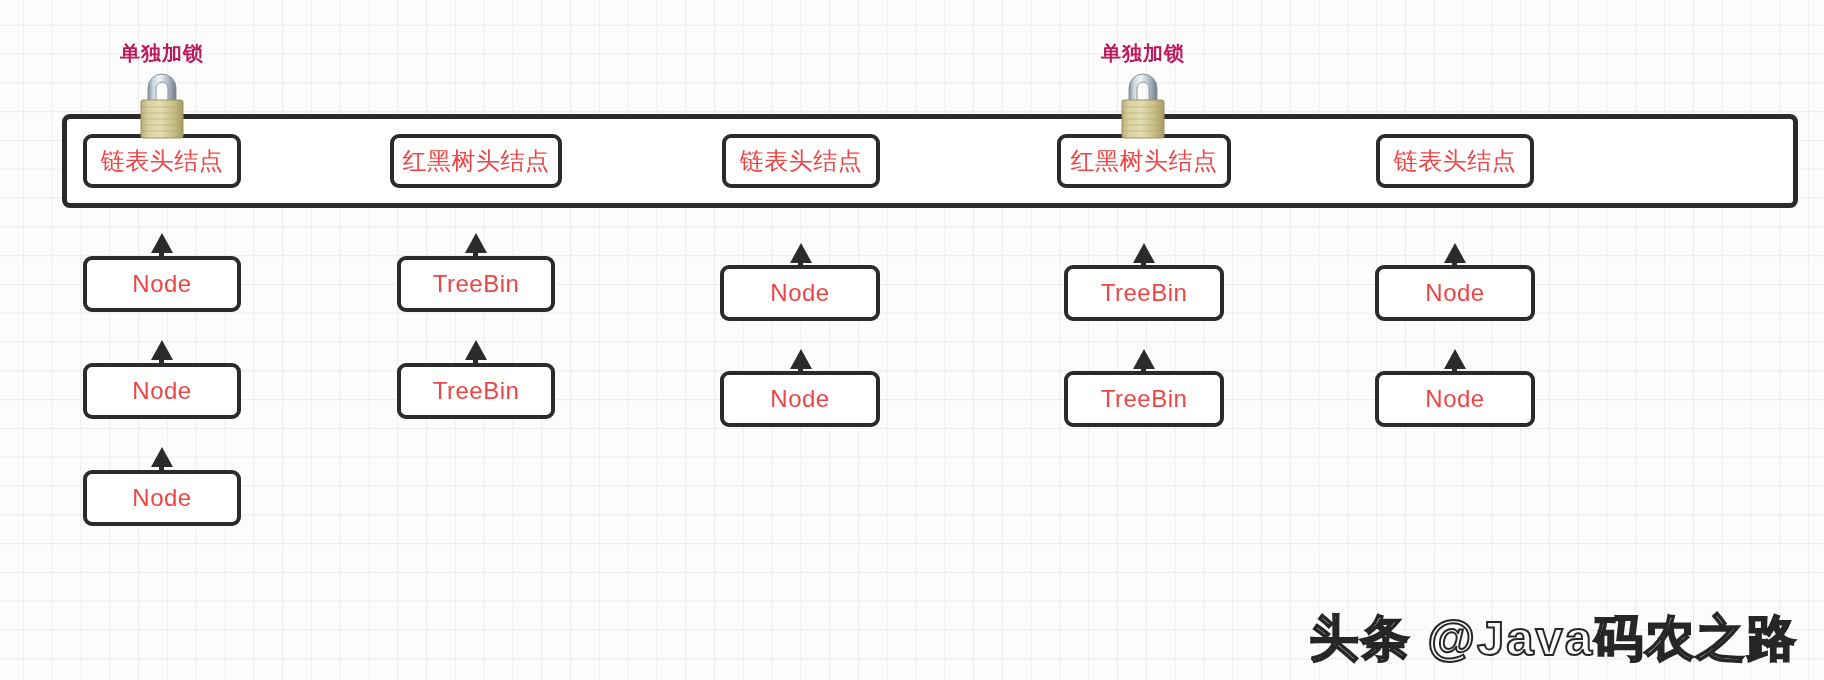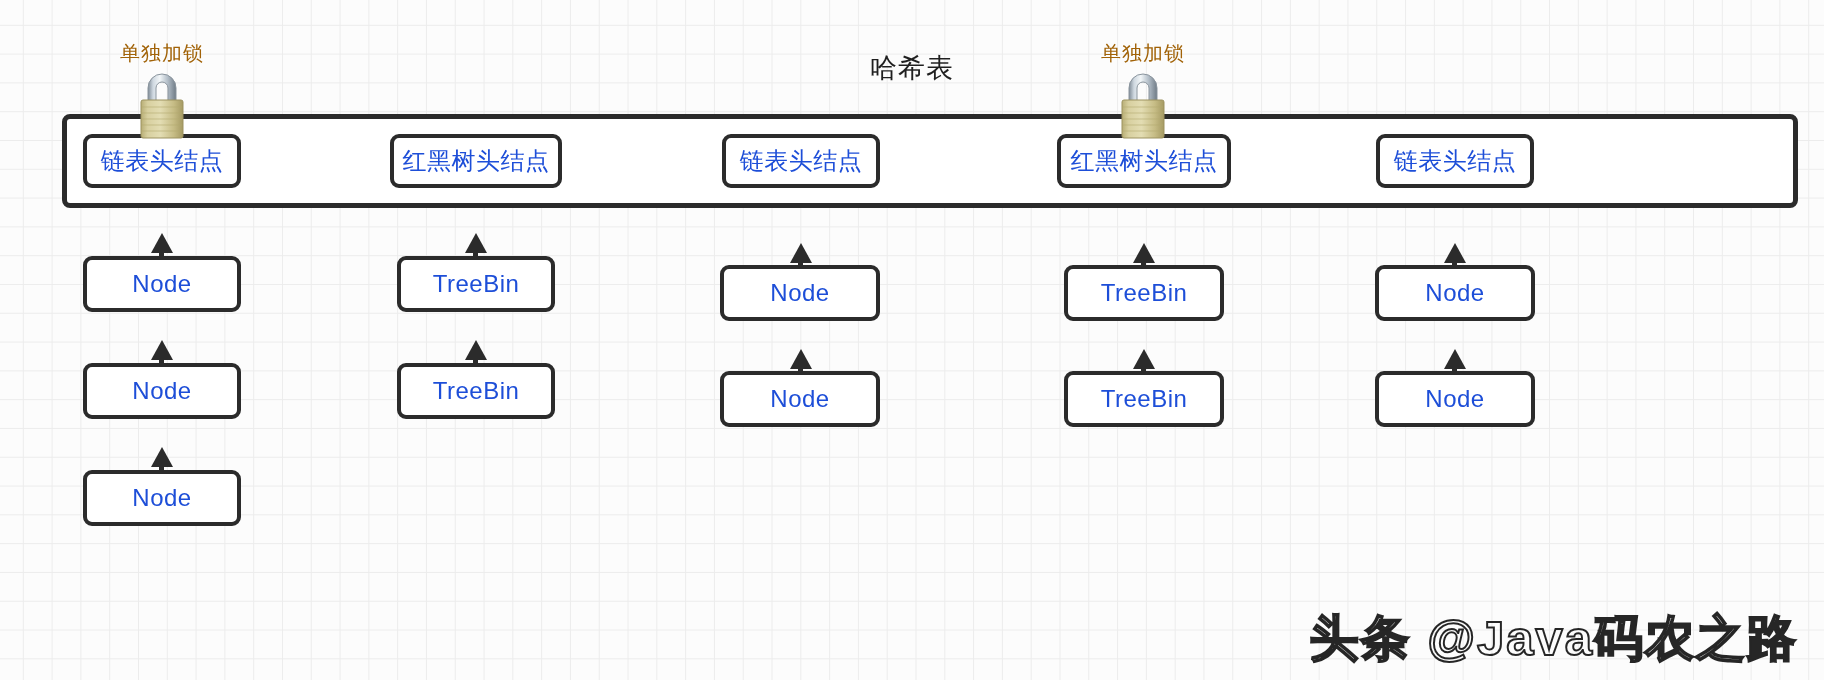--- a/index.html
+++ b/index.html
@@ -64,21 +64,21 @@
   .box {
     position: absolute;
     box-sizing: border-box;
     border: 4px solid #2b2b2b;
     border-radius: 9px;
     background: #ffffff;
     display: flex;
     align-items: center;
     justify-content: center;
     font-size: 24px;
-    color: #1d4ed8;
+    color: #ef4444;
     letter-spacing: 0.5px;
   }
   .box.head {
     border-width: 4px;
     font-size: 24px;
   }
 
   
   .arrow-shaft {
     position: absolute;
@@ -97,22 +97,23 @@
   .lock {
     position: absolute;
     width: 56px;
     height: 72px;
   }
   .lock-label {
     position: absolute;
     width: 200px;
     text-align: center;
     font-size: 20px;
-    color: #a16207;
+    color: #be185d;
     letter-spacing: 1px;
+    font-weight: bold;
   }
 
   
   .watermark {
     position: absolute;
     right: 26px;
     bottom: 8px;
     font-size: 49px;
     font-weight: 700;
     color: rgba(255,255,255,0.0);
@@ -122,21 +123,20 @@
     opacity: 0.92;
   }
 </style>
 </head>
 <body>
 
 <div id="grid-bg"></div>
 
 <div id="canvas">
 
-  <div class="hash-title">哈希表</div>
 
   <div class="hash-container"></div>
 
   <div class="box head" style="left:83px;  top:134px; width:158px; height:54px;">链表头结点</div>
 
   <div class="arrow-shaft" style="left:159px; top:252px; height:48px;"></div>
   <div class="arrow-head" style="left:151px; top:233px;"></div>
 
   <div class="box" style="left:83px;  top:256px; width:158px; height:56px;">Node</div>
 

